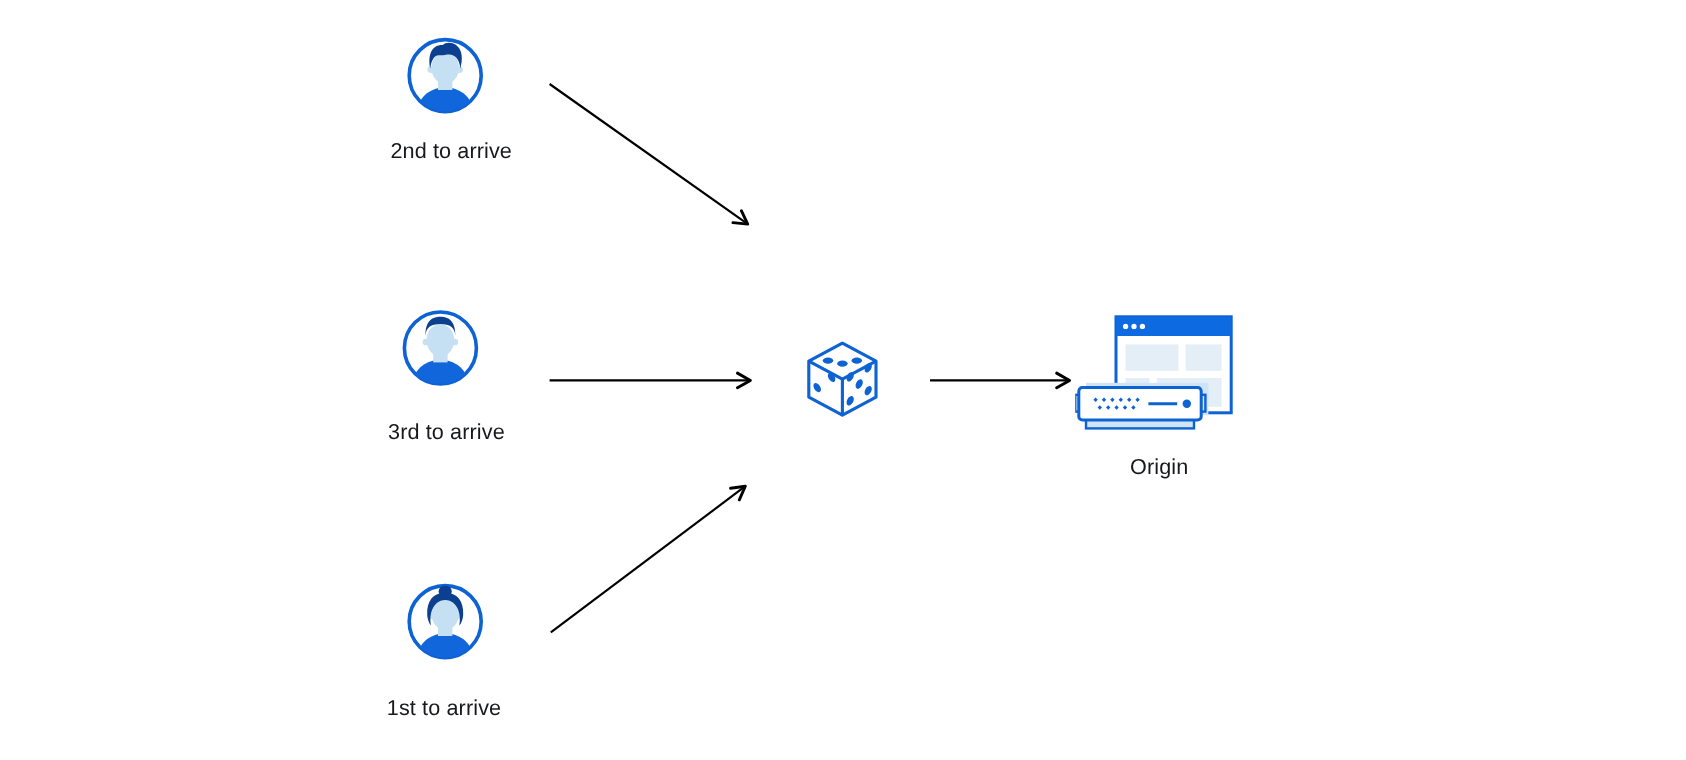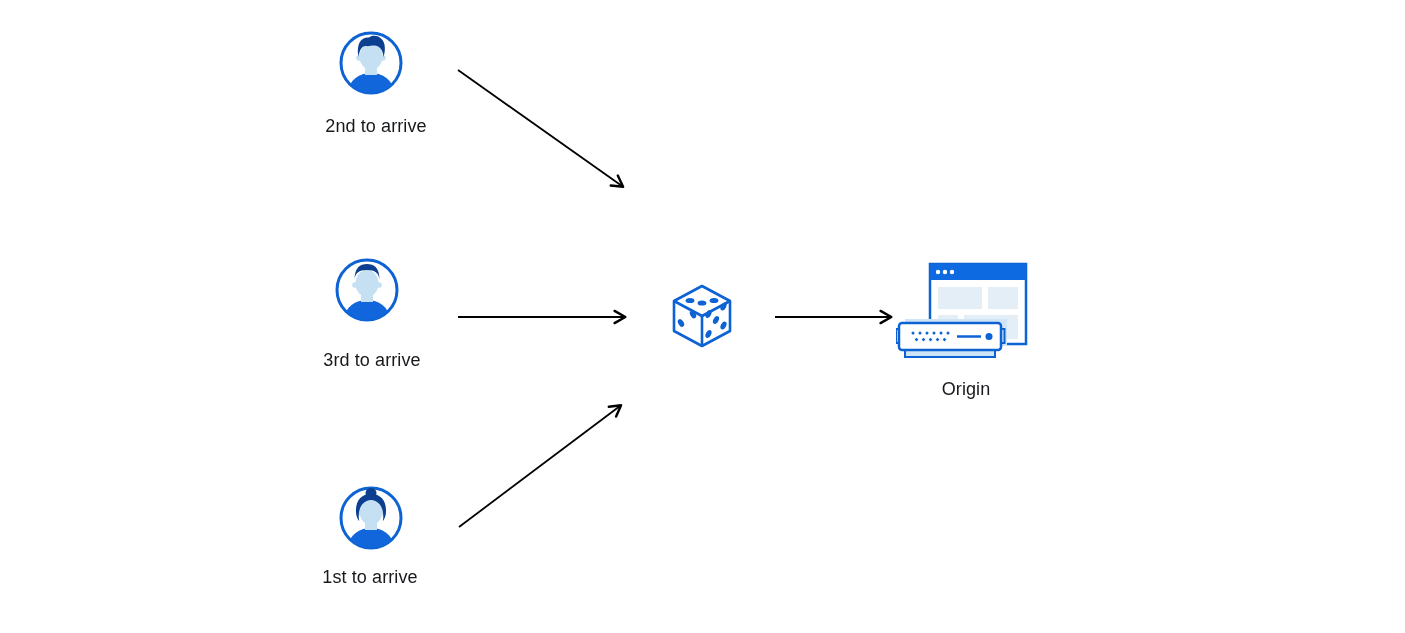--- a/index.html
+++ b/index.html
@@ -85,21 +85,21 @@
         <circle cx="21" cy="28" r="2.8" fill="#c5e0f2"></circle>
         <circle cx="45" cy="28" r="2.8" fill="#c5e0f2"></circle>
         <ellipse cx="33" cy="26.5" rx="11.5" ry="13.5" fill="#c5e0f2"></ellipse>
         <ellipse cx="33" cy="8" rx="5.5" ry="5" fill="#0c3f8f"></ellipse>
         <path d="M33,9 C23,9 17.5,16 18,27 C18.2,31 19.6,34.5 21.2,36.2
                  C19.5,28 22,15.5 33,15 C44,15.5 46.5,28 44.8,36.2
                  C46.4,34.5 47.8,31 48,27 C48.5,16 43,9 33,9 Z" fill="#0c3f8f"></path>
       </g>
     </svg>
   </div>
-  <div class="node-label" style="left:290px;top:567px;text-align:center;">1st to arrive</div>
+  <div class="node-label" style="left:290px;top:580px;text-align:center;">1st to arrive</div>
 
   <div class="node" style="left:666px;top:280px;">
     <svg width="72" height="72" viewBox="0 0 72 72">
       <g fill="#ffffff" stroke="#0d62d4" stroke-width="2.6" stroke-linejoin="round">
         <path d="M36,6 L64,21 L64,51 L36,66 L8,51 L8,21 Z"></path>
         <path d="M8,21 L36,36 L64,21" fill="none"></path>
         <path d="M36,36 L36,66" fill="none"></path>
       </g>
       <g fill="#0d62d4">
 

